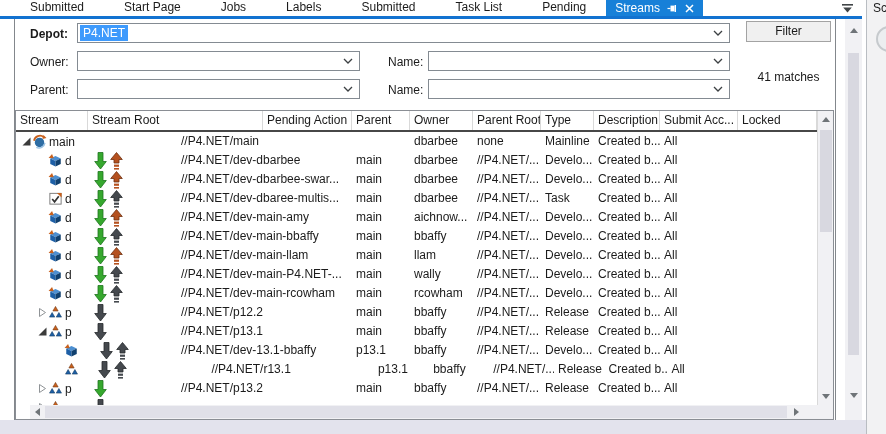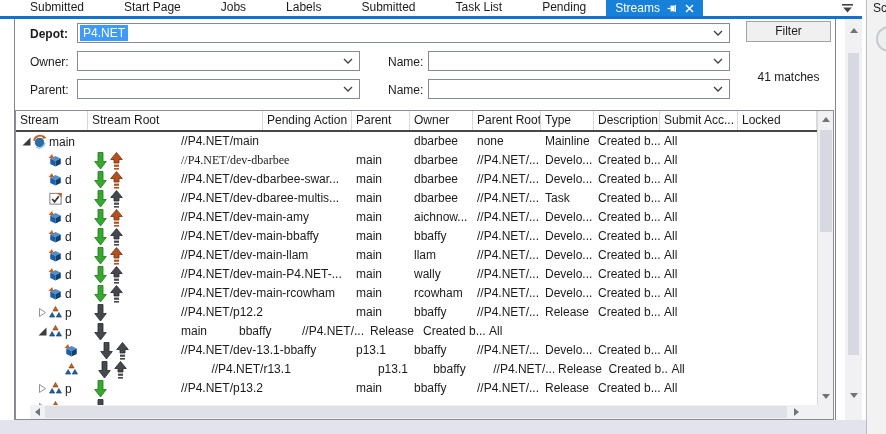--- a/index.html
+++ b/index.html
@@ -218,21 +218,21 @@
               </svg>
             </span>
             <span class="arrow">
               <svg width="13" height="18" viewBox="0 0 13 18">
                 <polygon points="6.5,0.5 12.3,7.5 9,7.5 9,11 4,11 4,7.5 0.7,7.5" fill="#b5511f" stroke="#6f3010" stroke-width="0.8"></polygon>
                 <rect x="4" y="12.6" width="5" height="2.2" fill="#b5511f"></rect>
                 <rect x="4" y="16" width="5" height="1.6" fill="#b5511f"></rect>
               </svg>
             </span>
           </div>
-          <div class="td" style="width: 175px; font-family: Liberation Serif, serif;">//P4.NET/dev-dbarbee</div>
+          <div class="td" style="width: 175px;">//P4.NET/dev-dbarbee</div>
           <div class="td" style="width: 58px;">main</div>
           <div class="td" style="width: 63px;">dbarbee</div>
           <div class="td" style="width: 68px;">//P4.NET/...</div>
           <div class="td" style="width: 53px;">Develo...</div>
           <div class="td" style="width: 66px;">Created b...</div>
           <div class="td" style="width: 78px;">All</div>
           <div class="td" style="width: 79px;"></div>
         </div>
         <div class="tr">
           <div class="cell-stream" style="width: 72px; padding-left: 22px;">
@@ -533,20 +533,21 @@
             </span>
             <span class="slabel">p</span>
           </div>
           <div class="cell-pending" style="width: 89px; padding-left: 6px;">
             <span class="arrow">
               <svg width="13" height="18" viewBox="0 0 13 18">
                 <polygon points="4,0.5 9,0.5 9,9.5 12.3,9.5 6.5,17 0.7,9.5 4,9.5" fill="#45494e" stroke="#26292c" stroke-width="0.8"></polygon>
               </svg>
             </span>
           </div>
+          <div class="td" style="width: 175px;">//P4.NET/p13.1</div>
           <div class="td" style="width: 58px;">main</div>
           <div class="td" style="width: 63px;">bbaffy</div>
           <div class="td" style="width: 68px;">//P4.NET/...</div>
           <div class="td" style="width: 53px;">Release</div>
           <div class="td" style="width: 66px;">Created b...</div>
           <div class="td" style="width: 78px;">All</div>
           <div class="td" style="width: 79px;"></div>
         </div>
         <div class="tr">
           <div class="cell-stream" style="width: 72px; padding-left: 38px;">

